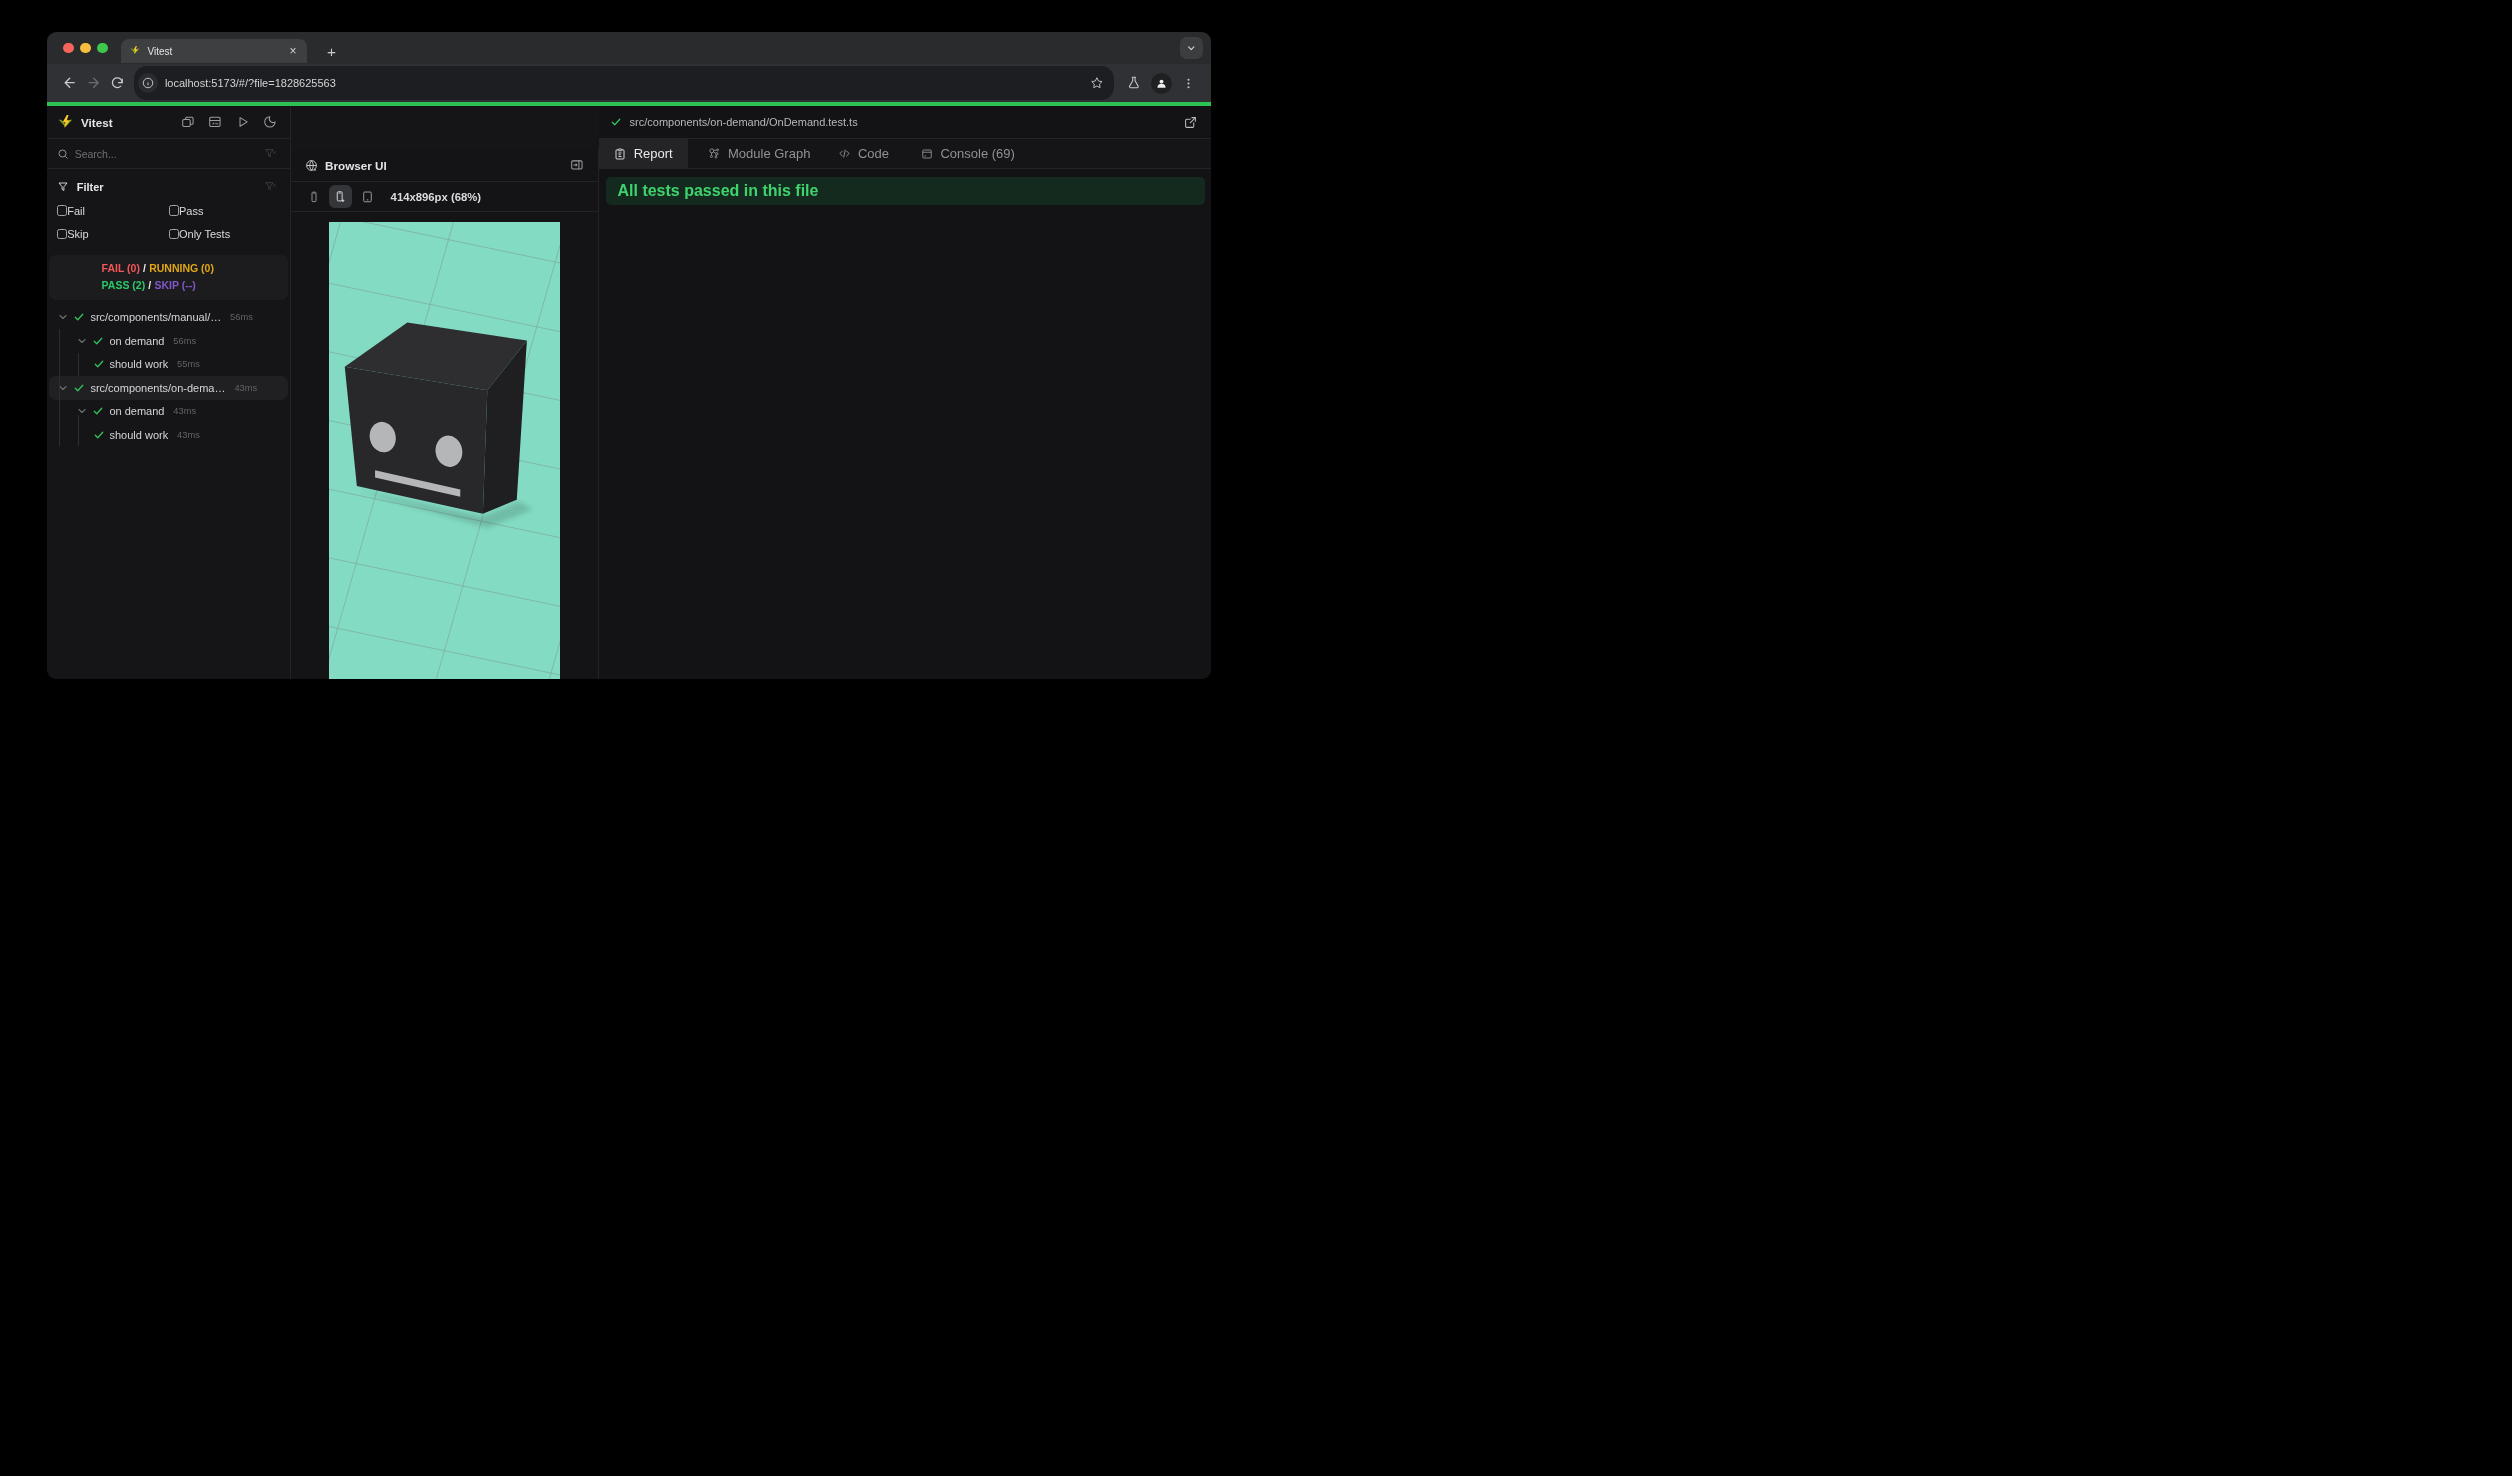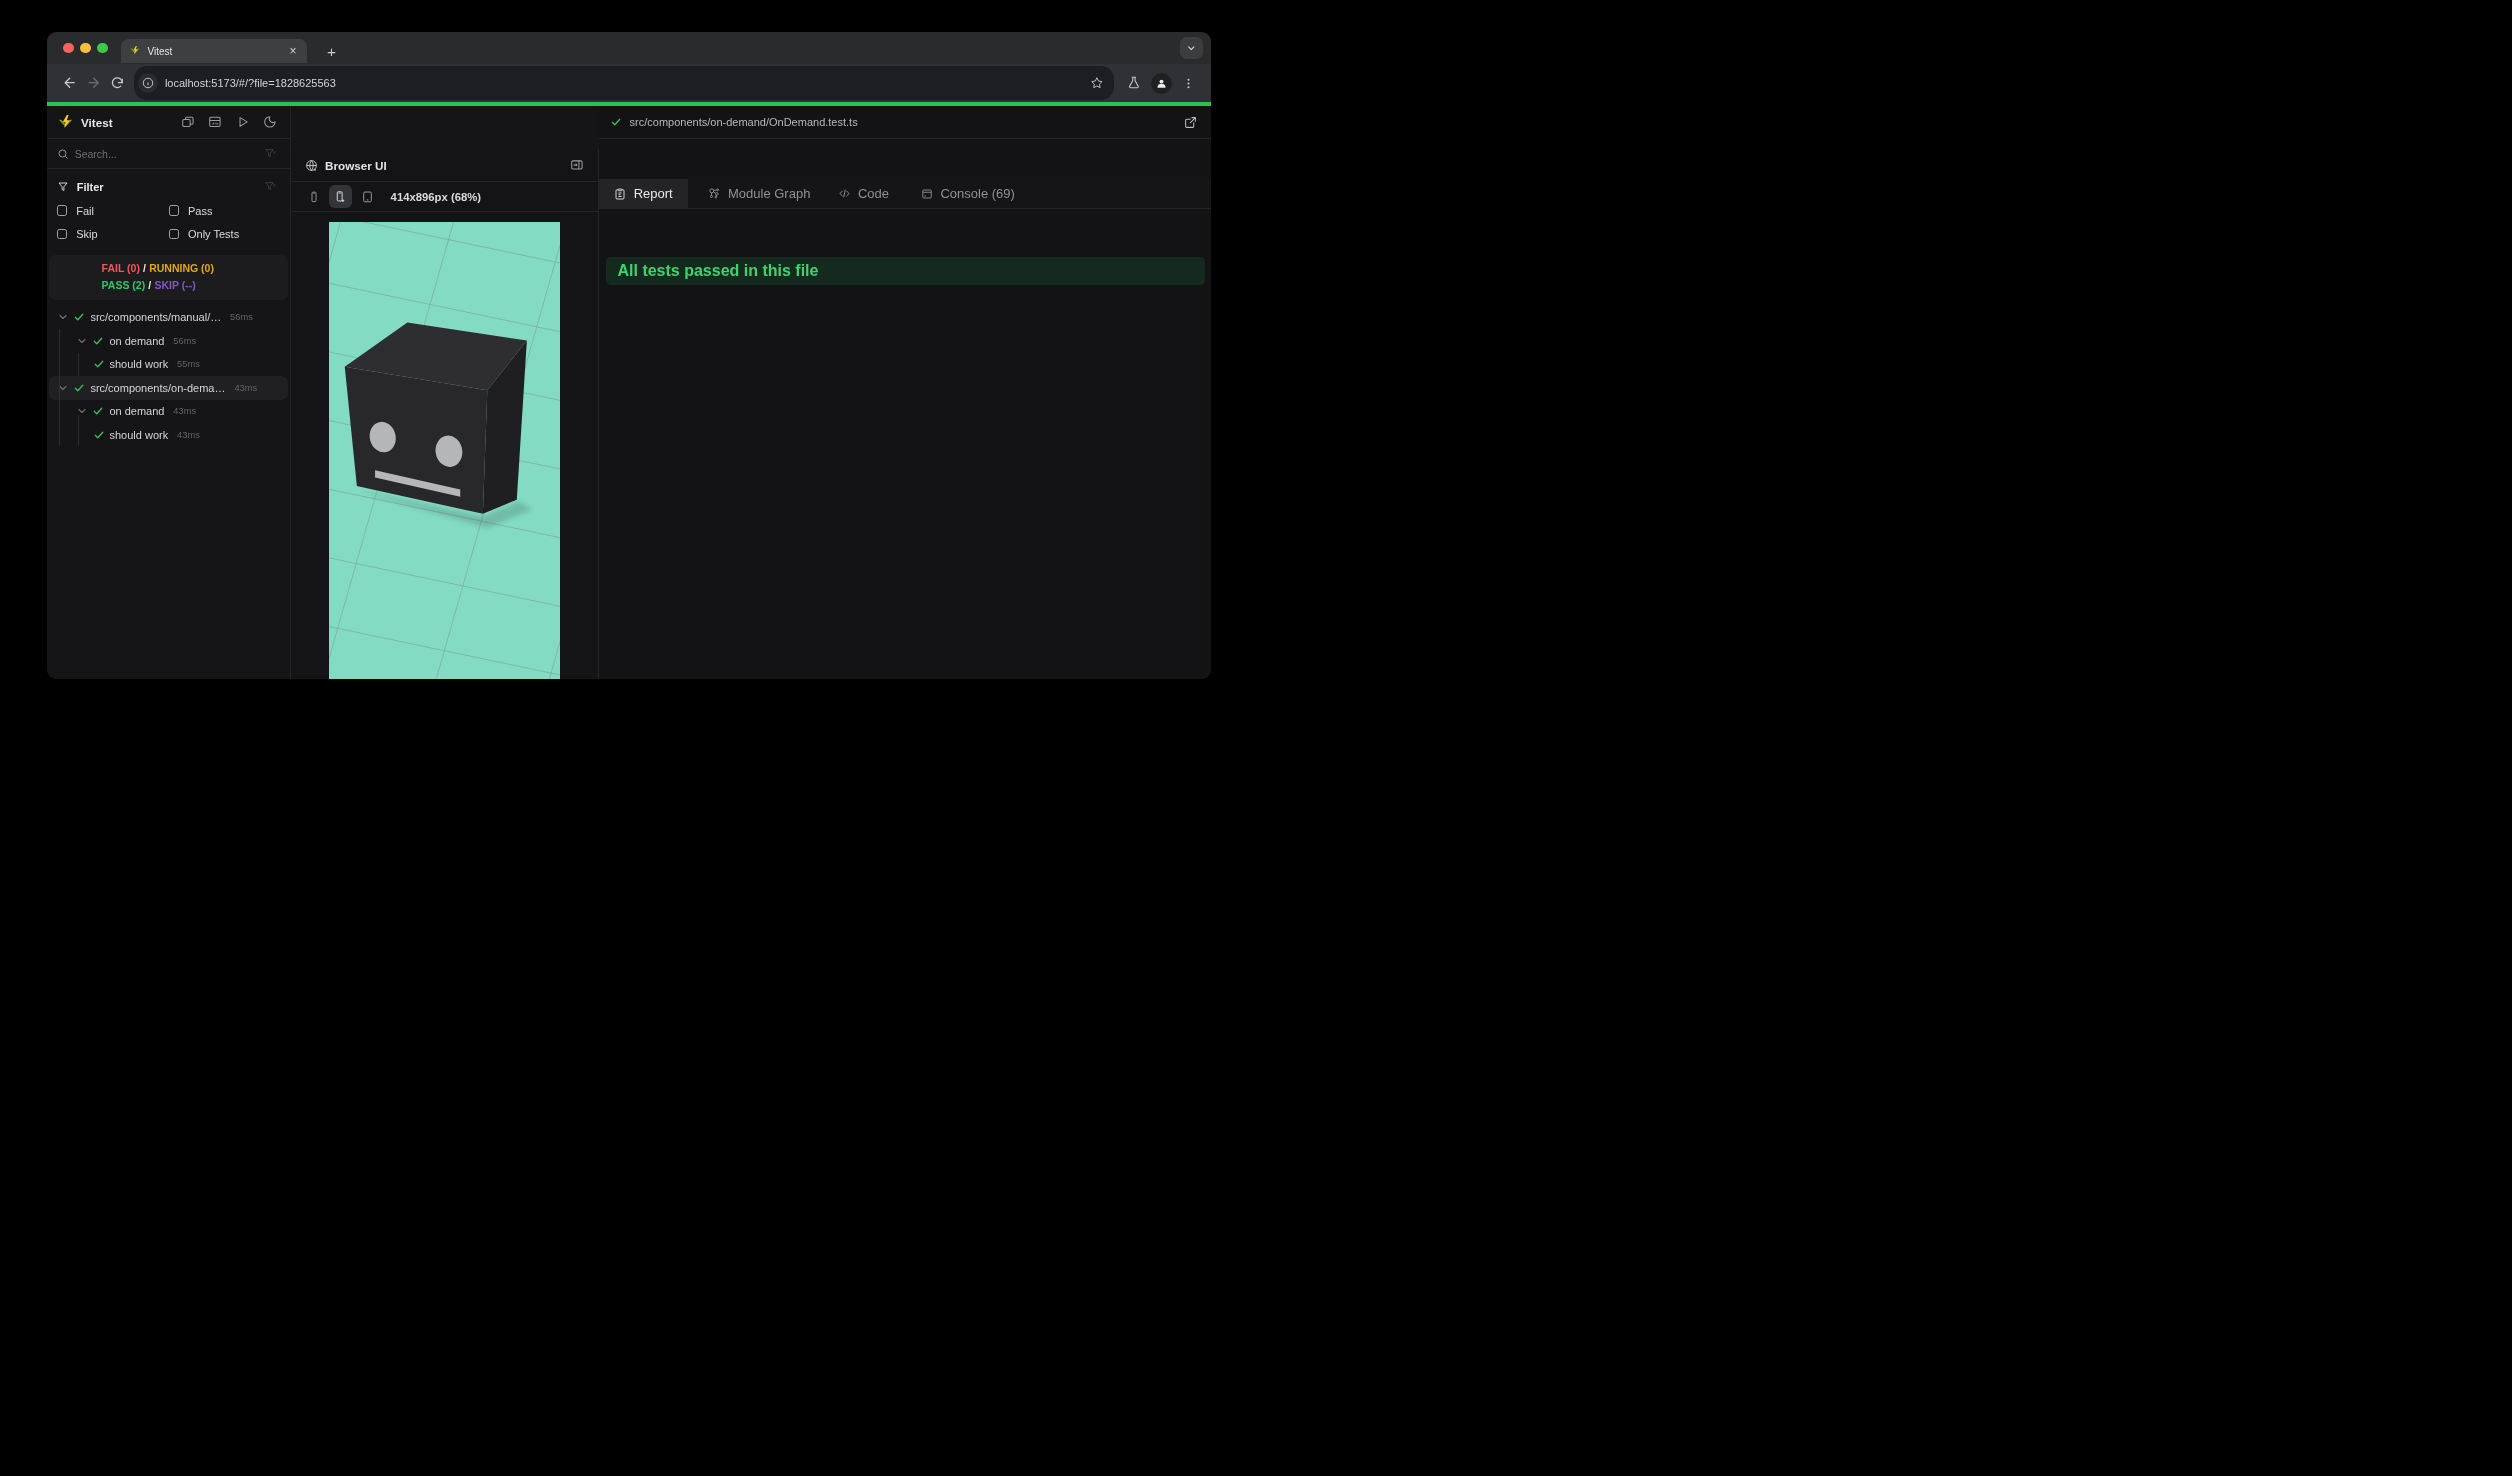--- a/index.html
+++ b/index.html
@@ -46,21 +46,21 @@
   
   .search-row{height:30px;display:flex;align-items:center;padding:0 9.7px;gap:4px;flex:none;color:#8f9193;}
   .search-input{flex:1;background:transparent;border:none;outline:none;color:#ddd;font-size:10.5px;
                 font-family:inherit;min-width:0;}
   .search-input::placeholder{color:#6e7072;}
   
   .filter-block{padding:7.3px 9.7px 3.2px;flex:none;}
   .filter-row{display:flex;align-items:center;gap:8px;height:21px;color:#d9dadb;}
   .filter-title{font-size:11px;font-weight:bold;color:#e8e9ea;}
   .cb-grid{display:grid;grid-template-columns:1fr 1fr;margin-top:1.6px;}
-  .cb-item{display:flex;align-items:center;gap:9px;height:23.5px;}
+  .cb-item{display:flex;align-items:center;height:23.5px;}
   .cb-box{width:10.5px;height:10.5px;border:1.2px solid #a2a3a5;border-radius:2.4px;background:transparent;flex:none;}
   .cb-label{font-size:11px;color:#dadbdc;}
   
   .stats{margin:5.7px 1.6px 1.6px;background:#1c1c1f;border-radius:6.5px;padding:5.7px 8px 5.7px 53px;flex:none;}
   .stat-line{font-size:10.5px;font-weight:bold;line-height:17px;white-space:nowrap;}
   .c-fail{color:#f25757;} .c-sep{color:#eceded;padding:0 3.2px;} .c-run{color:#e2a713;}
   .c-pass{color:#2bc968;} .c-skip{color:#8257c9;}
   
   .tree{position:relative;padding-top:4px;flex:1;overflow:hidden;}
   .trow{height:23.5px;display:flex;align-items:center;gap:4.9px;margin:0 1.6px;border-radius:6.5px;}
@@ -73,21 +73,21 @@
   
   .preview{width:308px;flex:none;border-right:0.8px solid #242427;display:flex;flex-direction:column;background:#141416;margin-top:43px;}
   .devbar{height:30px;display:flex;align-items:center;padding:0 13.8px;gap:5.7px;flex:none;color:#a4a5a7;}
   .dev-sel{width:23px;height:23px;background:#343539;border-radius:5.7px;display:flex;align-items:center;
            justify-content:center;color:#d7d8d9;}
   .dim-label{font-size:11.3px;font-weight:bold;color:#dadbdc;margin-left:8px;}
   .viewport-wrap{flex:1;display:flex;justify-content:center;align-items:flex-start;padding-top:9.7px;}
   .viewport{width:231px;height:494px;position:relative;}
   .viewport svg{position:absolute;inset:0;display:block;}
   
-  .report{flex:1;display:flex;flex-direction:column;min-width:0;background:#131315;gap:40px;}
+  .report{flex:1;display:flex;flex-direction:column;min-width:0;background:#131315;}
   .file-path{font-size:11px;color:#b6b8ba;white-space:nowrap;overflow:hidden;}
   .rtabs{height:30px;display:flex;align-items:stretch;background:#151517;border-bottom:0.8px solid #232325;flex:none;}
   .rtab{display:flex;align-items:center;gap:7.3px;font-size:13px;color:#8f9193;padding:0 1.6px;text-align:right;}
   .rtab .ric{display:flex;}
   .rtab.active{background:#242427;color:#e8e9ea;padding:0 15.4px;}
   .rtab.m1{margin-left:18px;} .rtab.m2{margin-left:24px;} .rtab.m3{margin-left:29px;}
   .rbody{flex:1;}
   .banner{margin:8px 6.5px 0;height:27.5px;border-radius:4.9px;display:flex;align-items:center;padding:0 12px;
           font-size:16px;font-weight:bold;}
 </style>

